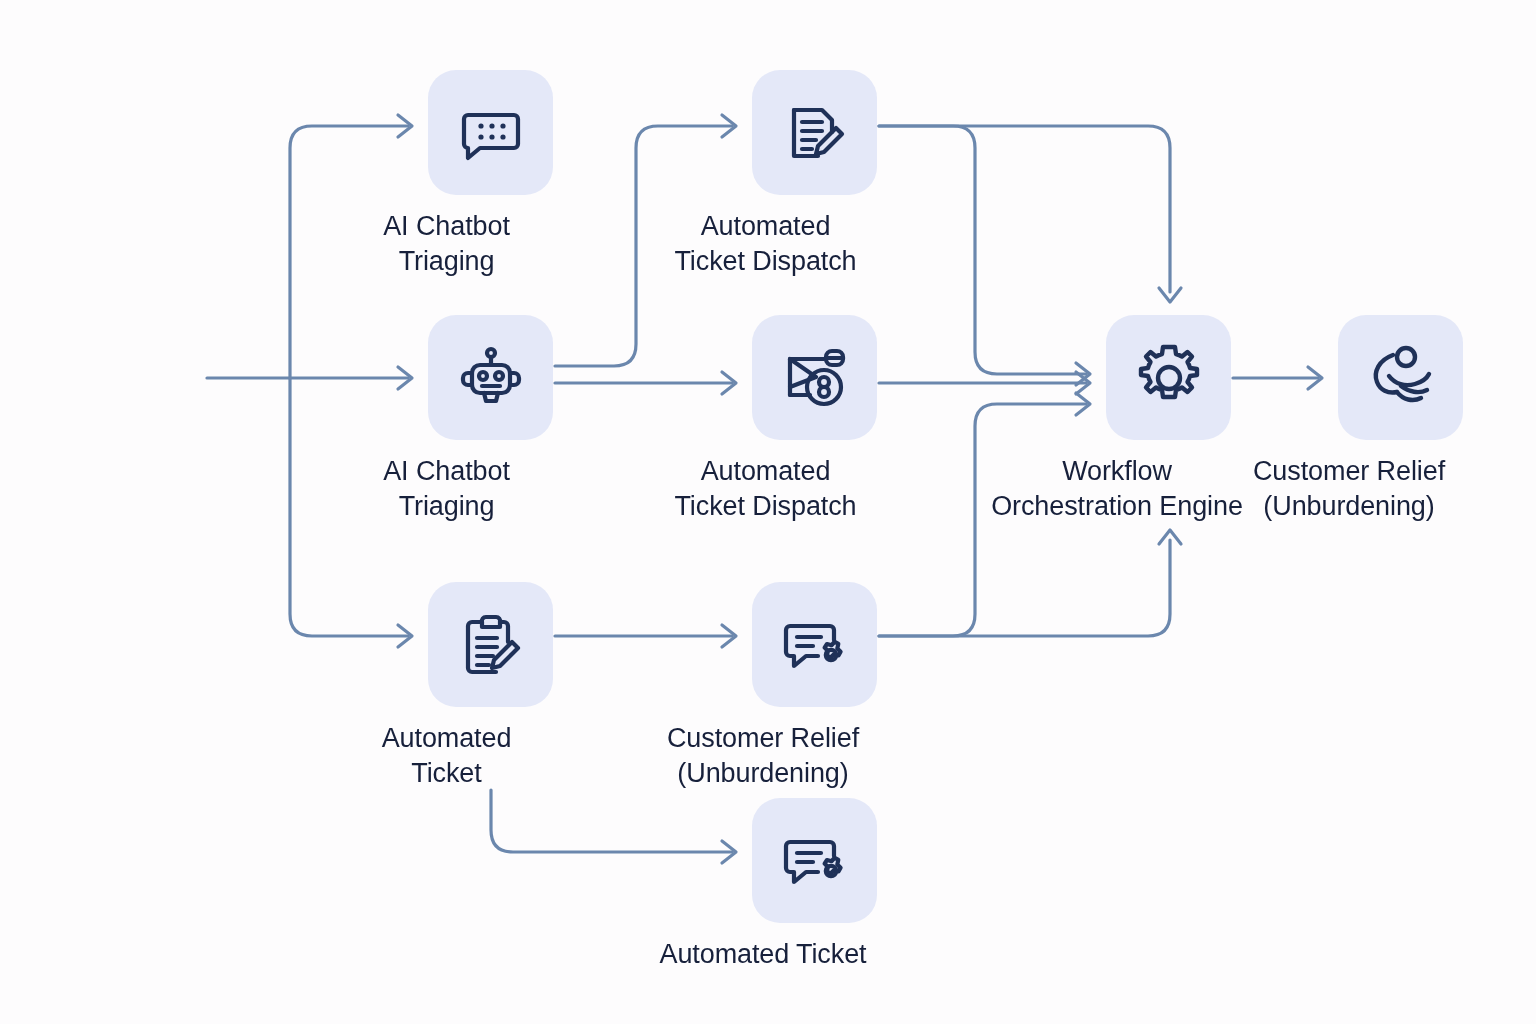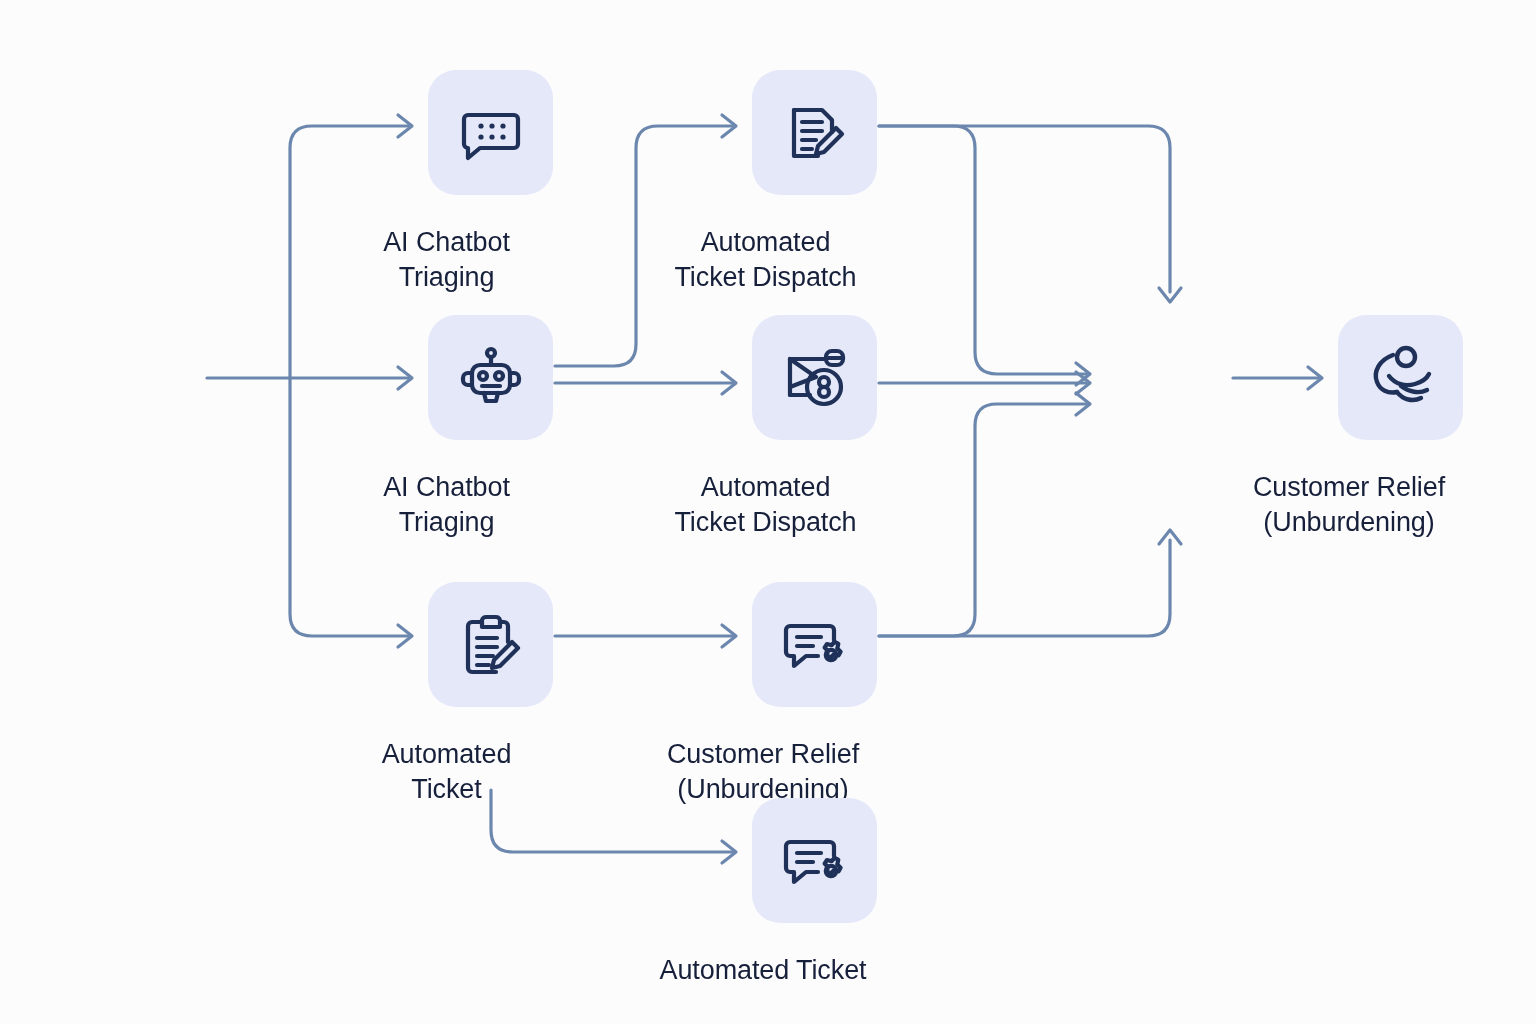--- a/index.html
+++ b/index.html
@@ -38,21 +38,21 @@
     width: 125px;
     height: 125px;
     border-radius: 28px;
     background: #e4e8f8;
     display: flex;
     align-items: center;
     justify-content: center;
     box-sizing: border-box;
   }
   .node-label {
-    margin-top: 30px;
+    margin-top: 14px;
     text-align: center;
     color: #17203b;
     font-size: 27px;
     line-height: 1.28;
     white-space: pre-line;
     letter-spacing: -0.1px;
     font-weight: 400;
   }
   svg.glyph {
     display: block;
@@ -180,20 +180,33 @@
           <circle cx="44" cy="44" r="17"></circle>
           <circle cx="44" cy="39" r="5"></circle>
           <circle cx="44" cy="49" r="5"></circle>
         </svg>
       </span>
     </div>
     <div class="node-label" style="width:320px; margin-left:-98px;">Automated
 Ticket Dispatch</div>
   </div>
 
+  <div class="node" style="left:1106px; top:315px; width:125px;">
+    <div class="node-box">
+      <span>
+        <svg class="glyph" width="74" height="74" viewBox="0 0 74 74" fill="none" stroke="#1f3158" stroke-width="4.4" stroke-linecap="round" stroke-linejoin="round">
+          <path d="M37 6
+                   l6 0 1 7 a22 22 0 0 1 6 2.5 l5.5-4.5 4.5 4.5 -4.5 5.5 a22 22 0 0 1 2.5 6 l7 1 0 6 -7 1 a22 22 0 0 1 -2.5 6 l4.5 5.5 -4.5 4.5 -5.5-4.5 a22 22 0 0 1 -6 2.5 l-1 7 -6 0 -6 0 -1-7 a22 22 0 0 1 -6-2.5 l-5.5 4.5 -4.5-4.5 4.5-5.5 a22 22 0 0 1 -2.5-6 l-7-1 0-6 7-1 a22 22 0 0 1 2.5-6 l-4.5-5.5 4.5-4.5 5.5 4.5 a22 22 0 0 1 6-2.5 l1-7 6 0 z"></path>
+          <circle cx="37" cy="37" r="11"></circle>
+        </svg>
+      </span>
+    </div>
+    <div class="node-label" style="width:330px; margin-left:-103px;">Workflow
+Orchestration Engine</div>
+  </div>
 
   <div class="node" style="left:1338px; top:315px; width:125px;">
     <div class="node-box">
       <span>
         <svg class="glyph" width="72" height="72" viewBox="0 0 72 72" fill="none" stroke="#1f3158" stroke-width="4.4" stroke-linecap="round" stroke-linejoin="round">
           <circle cx="41" cy="15" r="9"></circle>
           <path d="M28 13 C14 18 8 30 12 40 C15 48 23 52 32 50"></path>
           <path d="M24 34 C30 42 40 45 50 42 C57 40 62 36 64 32"></path>
           <path d="M36 44 C44 50 54 52 62 48"></path>
           <path d="M32 50 C38 58 48 60 56 56"></path>

